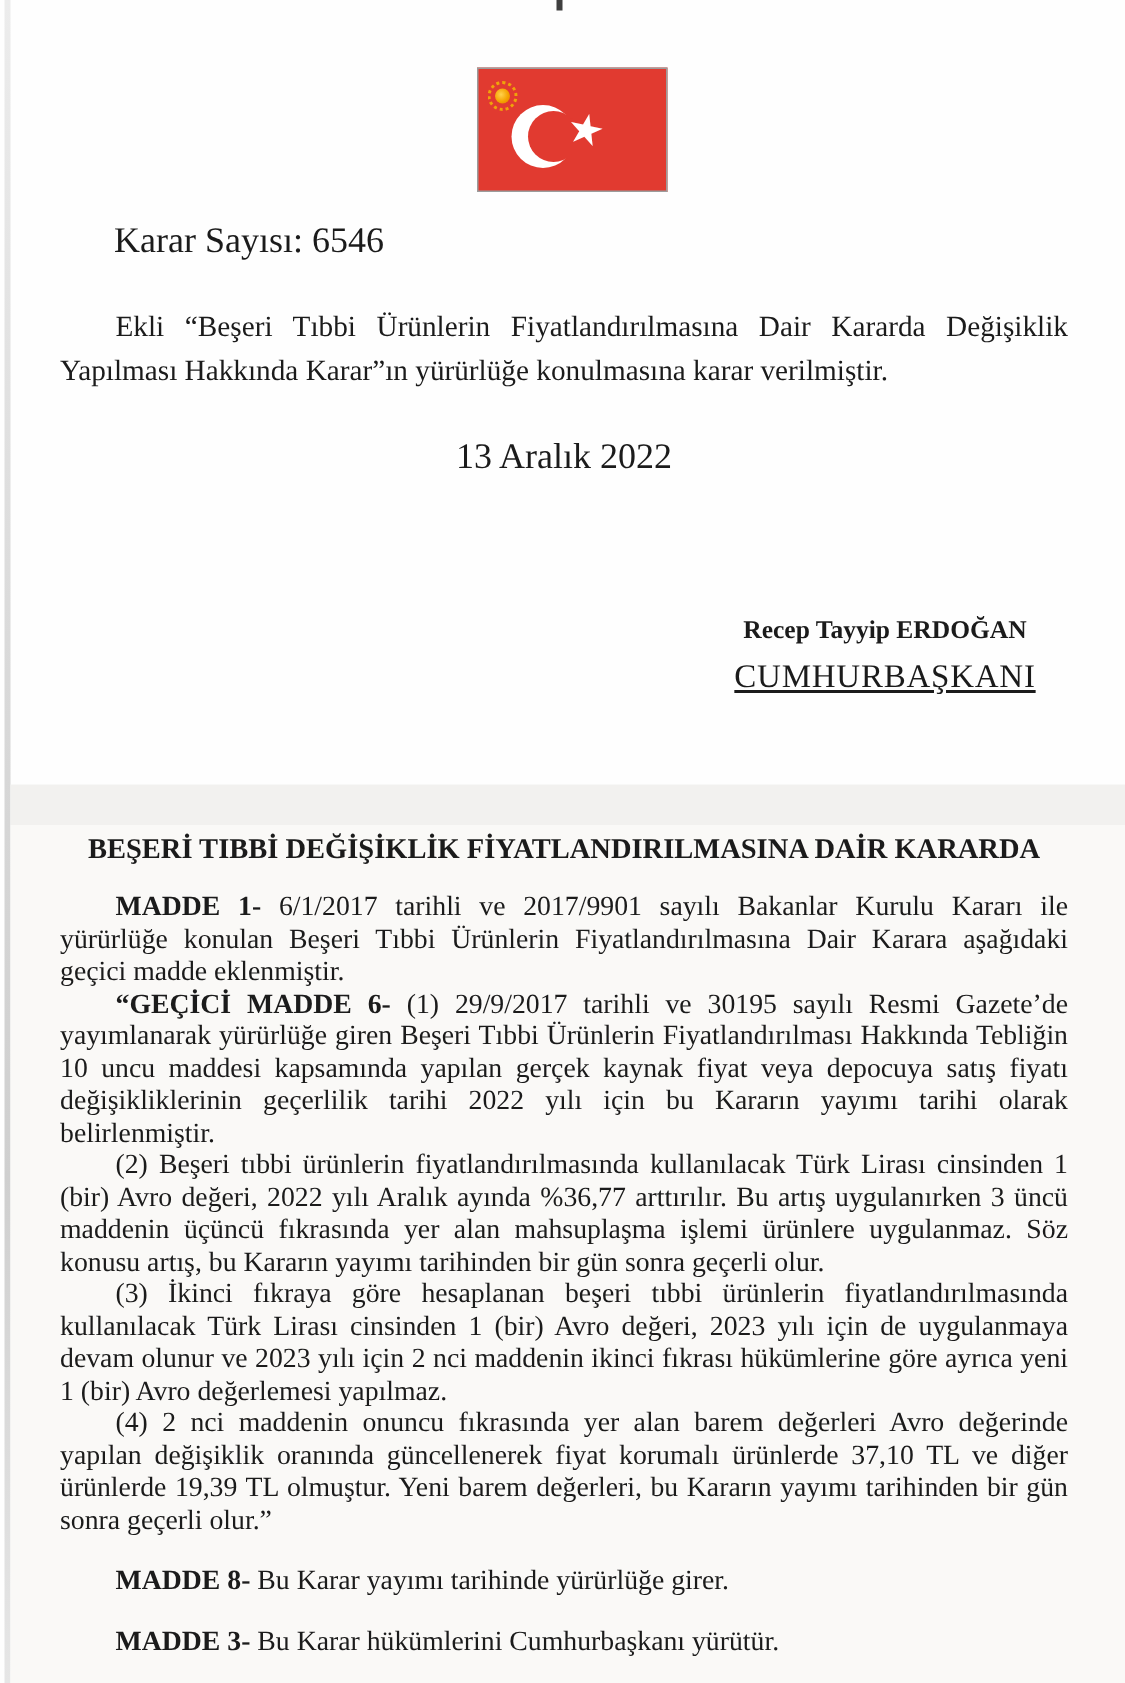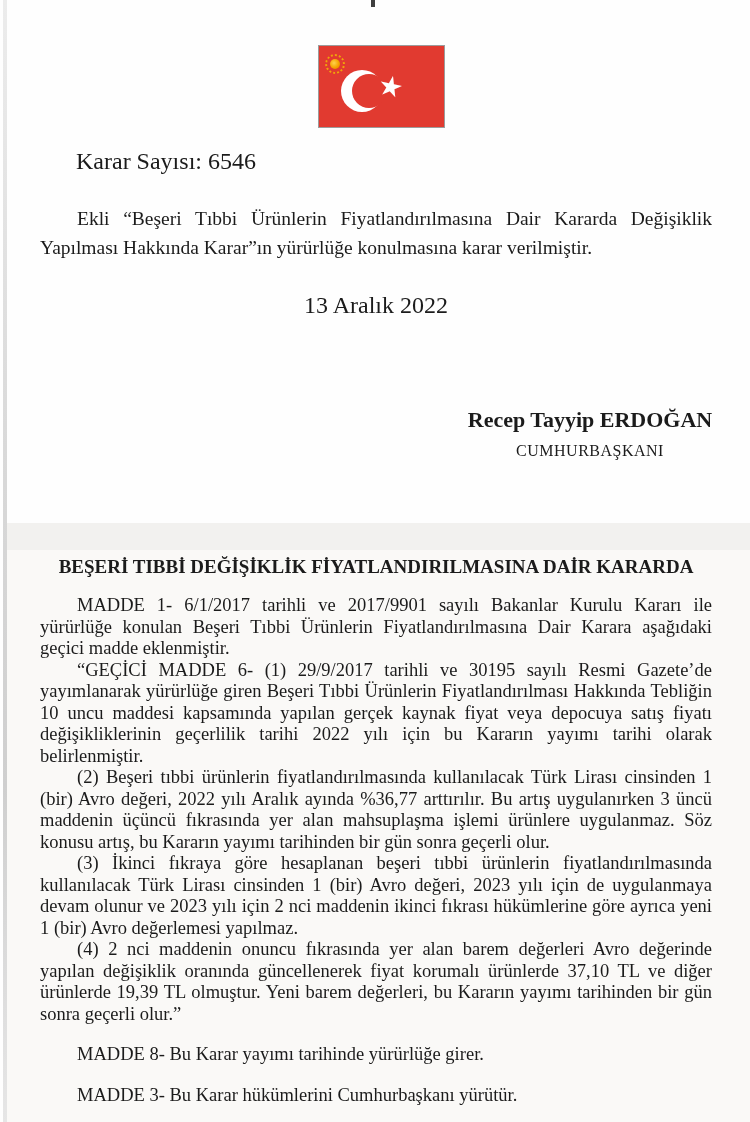--- a/index.html
+++ b/index.html
@@ -119,28 +119,29 @@
     font-size: 24px;
   }
   .signature {
     position: absolute;
     left: 435px; top: 408px;
     width: 310px;
     text-align: center;
   }
   .signature .sig-name {
     font-weight: bold;
+    font-size: 17px;
+    line-height: 24px;
+  }
+  .signature .sig-title {
     font-size: 22px;
-    line-height: 24px;
-  }
-  .signature .sig-title {
-    font-size: 16px;
     line-height: 22px;
     margin-top: 8px;
     letter-spacing: 0.5px;
+    text-decoration: underline;
   }
 
   
   .attachment {
     position: absolute;
     left: 40px; top: 556px;
     width: 672px;
   }
   .att-title {
     text-align: center;
@@ -149,21 +150,21 @@
     line-height: 22px;
     margin-bottom: 17px;
   }
   .attachment p.par {
     margin: 0;
     font-size: 18.5px;
     line-height: 21.5px;
     text-align: justify;
     text-indent: 37px;
   }
-  .attachment p.par b { font-weight: normal; }
+  .attachment p.par b { font-weight: bold; }
   .attachment p.par.gap-top { margin-top: 19px; }
 </style>
 </head>
 <body>
 
 <div id="page">
 
   <div class="edge-strip"></div>
   <div class="section-band"></div>
   <div class="section2-bg"></div>

